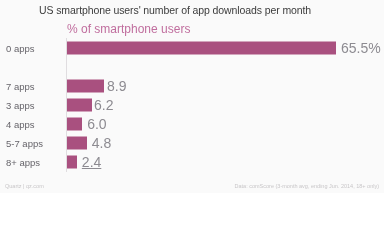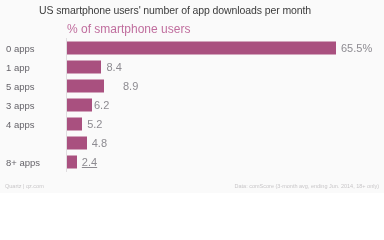--- a/index.html
+++ b/index.html
@@ -71,21 +71,21 @@
     left: 67px;
     top: 50%;
     transform: translateY(-50%);
     height: 13px;
     background: #a9507f;
   }
   .bar-value {
     position: absolute;
     top: 50%;
     transform: translateY(-50%);
-    font-size: 11px;
+    font-size: 14px;
     color: #8d8b91;
     white-space: nowrap;
   }
   #footer-left {
     position: absolute;
     left: 5px;
     bottom: 4px;
     font-size: 5.5px;
     color: #c8c6c8;
     white-space: nowrap;
@@ -108,41 +108,37 @@
 
   <div id="chart-subtitle">% of smartphone users</div>
 
   <div id="plot-area">
     <div id="axis-line"></div>
   <div class="bar-row" style="top: 0px; height: 19.1429px;">
         <div class="cat-label">0 apps</div>
         <div class="bar" style="width: 269px; background: rgb(169, 80, 127);"></div>
         <div class="bar-value" style="left: 341px;">65.5%</div>
       </div>
-      <div class="bar-row" style="top: 19.1429px; height: 19.1429px;">
-        <div class="cat-label">1 app</div>
-        <div class="bar" style="width: 34.4977px; background: rgb(169, 80, 127);"></div>
-        <div class="bar-value" style="left: 106.498px;">8.4</div>
-      </div>
       <div class="bar-row" style="top: 38.2857px; height: 19.1429px;">
-        <div class="cat-label">5 apps</div>
+        <div class="cat-label">7 apps</div>
         <div class="bar" style="width: 36.5511px; background: rgb(169, 80, 127);"></div>
-        <div class="bar-value" style="left: 123px;">8.9</div>
+        <div class="bar-value" style="left: 107px;">8.9</div>
       </div>
       <div class="bar-row" style="top: 57.4286px; height: 19.1429px;">
         <div class="cat-label">3 apps</div>
         <div class="bar" style="width: 25.4626px; background: rgb(169, 80, 127);"></div>
         <div class="bar-value" style="left: 94px;">6.2</div>
       </div>
       <div class="bar-row" style="top: 76.5714px; height: 19.1429px;">
         <div class="cat-label">4 apps</div>
         <div class="bar" style="width: 15.1954px; background: rgb(169, 80, 127);"></div>
-        <div class="bar-value" style="left: 87.1954px;">5.2</div>
+        <div class="bar-value" style="left: 87.1954px;">6.0</div>
       </div>
       <div class="bar-row" style="top: 95.7143px; height: 19.1429px;">
+        <div class="cat-label">5-7 apps</div>
         <div class="bar" style="width: 19.713px; background: rgb(169, 80, 127);"></div>
         <div class="bar-value" style="left: 91.713px;">4.8</div>
       </div>
       <div class="bar-row" style="top: 114.857px; height: 19.1429px; text-align: center;">
         <div class="cat-label">8+ apps</div>
         <div class="bar" style="width: 9.85649px; background: rgb(169, 80, 127);"></div>
         <div class="bar-value" style="left: 81.8565px; text-decoration: underline;">2.4</div>
       </div>
     </div>
 

